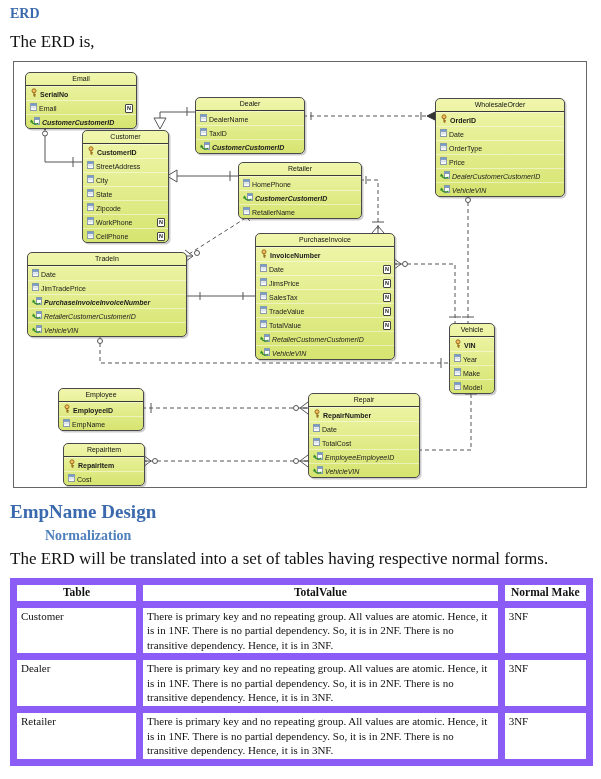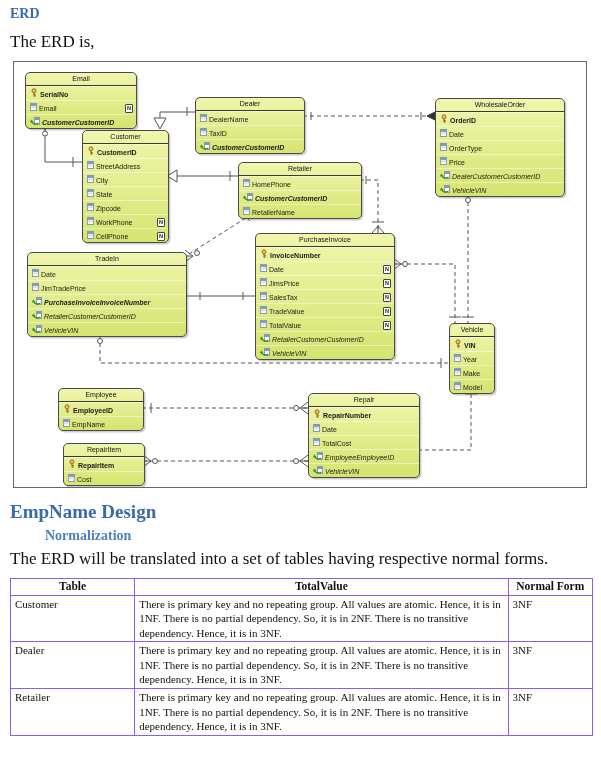--- a/index.html
+++ b/index.html
@@ -40,21 +40,21 @@
   .erow.pk .lbl{font-weight:bold;}
   .erow.fkpk .lbl{font-weight:bold;font-style:italic;}
   .erow.fk .lbl{font-style:italic;}
   .nbadge{position:absolute;right:3px;top:2.5px;width:6px;height:7px;line-height:7px;
           font-size:5.5px;font-weight:bold;text-align:center;color:#222;
           background:#fff;border:1px solid #444;border-radius:1px;}
 
   
   #norm-table{position:absolute;left:10px;top:578px;width:583px;border-collapse:collapse;
           font-size:11px;}
-  #norm-table th,#norm-table td{border:1px solid #8b5cf6;vertical-align:top;padding:1px 4px;}
+  #norm-table th,#norm-table td{border:7px solid #8b5cf6;vertical-align:top;padding:1px 4px;}
   #norm-table th{font-weight:bold;text-align:center;font-size:11.5px;line-height:13.5px;}
   #norm-table td{line-height:14.6px;}
   .col-table{width:120px;}
   .col-reason{width:385px;}
   .col-form{width:78px;}
 </style>
 </head>
 <body>
 
 <div class="h1">ERD</div>
@@ -395,21 +395,21 @@
 
 <div class="h2">EmpName Design</div>
 <div class="h3">Normalization</div>
 <div class="body-line" style="top:549px;">The ERD will be translated into a set of tables having respective normal forms.</div>
 
 <table id="norm-table">
   <thead>
     <tr>
       <th class="col-table">Table</th>
       <th class="col-reason">TotalValue</th>
-      <th class="col-form">Normal Form</th>
+      <th class="col-form">Normal Make</th>
     </tr>
   </thead>
   <tbody>
     <tr>
       <td>Customer</td>
       <td>There is primary key and no repeating group. All values are atomic. Hence, it is in 1NF. There is no partial dependency. So, it is in 2NF. There is no transitive dependency. Hence, it is in 3NF.</td>
       <td>3NF</td>
     </tr>
     <tr>
       <td>Dealer</td>

